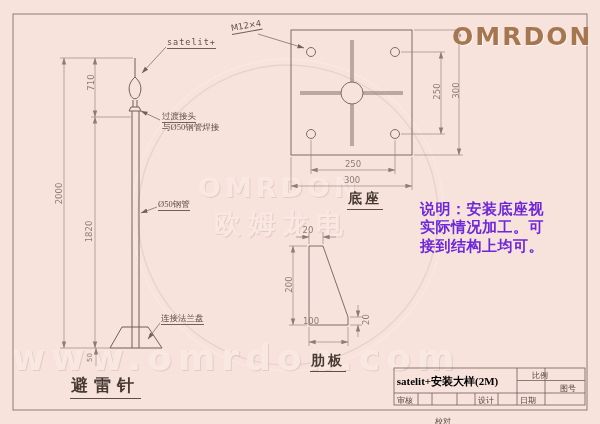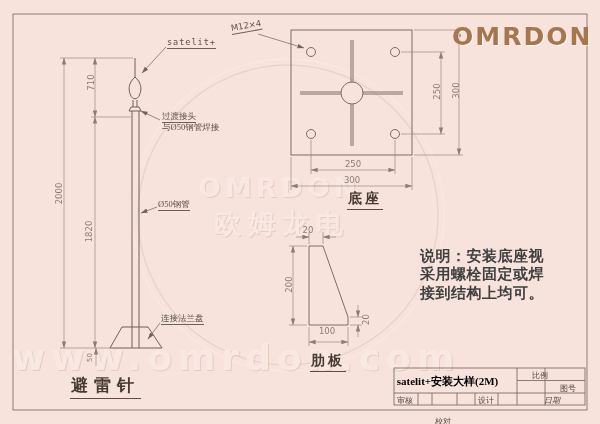--- a/index.html
+++ b/index.html
@@ -22,21 +22,21 @@
   .title-cn{position:absolute;color:#463a33;font-weight:bold;white-space:nowrap;
             border-bottom:1px solid #5c4d45;padding:0 1px 1px 1px;}
   .logo{
     position:absolute;left:452px;top:22px;width:132px;
     font-family:"DejaVu Sans", sans-serif;font-weight:bold;
     font-size:25px;letter-spacing:2px;color:#a5764f;
     text-shadow:1px 1px 0 rgba(255,255,255,0.65);
     text-align:center;
   }
   .note{position:absolute;left:420px;top:200px;width:165px;
-        font-size:15px;line-height:18.3px;font-weight:bold;color:#404040;letter-spacing:0.5px;margin-top:47px;}
+        font-size:15px;line-height:18.3px;font-weight:bold;color:#6d28d9;letter-spacing:0.5px;}
   .wm{position:absolute;left:0;top:0;width:600px;height:424px;opacity:0.5;pointer-events:none;}
   .wm-txt{position:absolute;font-family:"DejaVu Sans", sans-serif;font-weight:bold;
           color:rgba(252,240,235,0.95);text-shadow:1px 1px 0 rgba(167,128,118,0.45);white-space:nowrap;}
   .wm-brand{left:198px;top:172px;font-size:27px;letter-spacing:4px;}
   .wm-cn{left:214px;top:206px;font-size:27px;letter-spacing:7px;font-family:"Liberation Serif", serif;}
   .wm-url{left:12px;top:337px;font-size:36px;letter-spacing:6px;}
   .tb-txt{position:absolute;color:#54463f;font-size:8px;line-height:9px;white-space:nowrap;}
   .tb-title{position:absolute;left:394px;top:374px;width:107px;text-align:center;
             color:#46
 3a33;font-size:11px;font-weight:bold;white-space:nowrap;}
@@ -178,30 +178,30 @@
   <span class="lbl lbl-u" style="left:232px;top:23px;transform:rotate(-10deg);transform-origin:left bottom;font-family:'DejaVu Sans',sans-serif;">M12×4</span>
   <span class="title-cn" style="left:347px;top:190px;font-size:14px;letter-spacing:3px;">底座</span>
   <span class="dim dimw" style="left:333px;top:160px;">250</span>
   <span class="dim dimw" style="left:332px;top:176px;">300</span>
   <span class="dim rot" style="left:422px;top:87px;">250</span>
   <span class="dim rot" style="left:441px;top:86px;">300</span>
 
   <span class="title-cn" style="left:310px;top:352px;font-size:14px;letter-spacing:3px;">肋板</span>
   <span class="dim" style="left:293px;top:226px;">20</span>
   <span class="dim rot" style="left:274px;top:280px;">200</span>
-  <span class="dim" style="left:296px;top:327px;margin-left:16px;">100</span>
+  <span class="dim" style="left:296px;top:317px;">100</span>
   <span class="dim rot" style="left:351px;top:315px;">20</span>
 
   <div class="note">
     <div>说明：安装底座视</div>
-    <div>采用螺栓固定或焊</div>
+    <div>实际情况加工。可</div>
     <div>接到结构上均可。</div>
   </div>
 
   <span class="tb-title">satelit+安装大样(2M)</span>
   <span class="tb-txt" style="left:520px;top:371px;margin-left:12px;">比例</span>
   <span class="tb-txt" style="left:520px;top:383.5px;margin-left:40px;">图号</span>
-  <span class="tb-txt" style="left:544px;top:395.5px;font-style:italic;">日期</span>
+  <span class="tb-txt" style="left:520px;top:395.5px;">日期</span>
   <span class="tb-txt" style="left:397px;top:395.5px;">审核</span>
   <span class="tb-txt" style="left:435px;top:417px;">校对</span>
   <span class="tb-txt" style="left:478px;top:395.5px;">设计</span>
 
 </div>
 
 </body></html>

